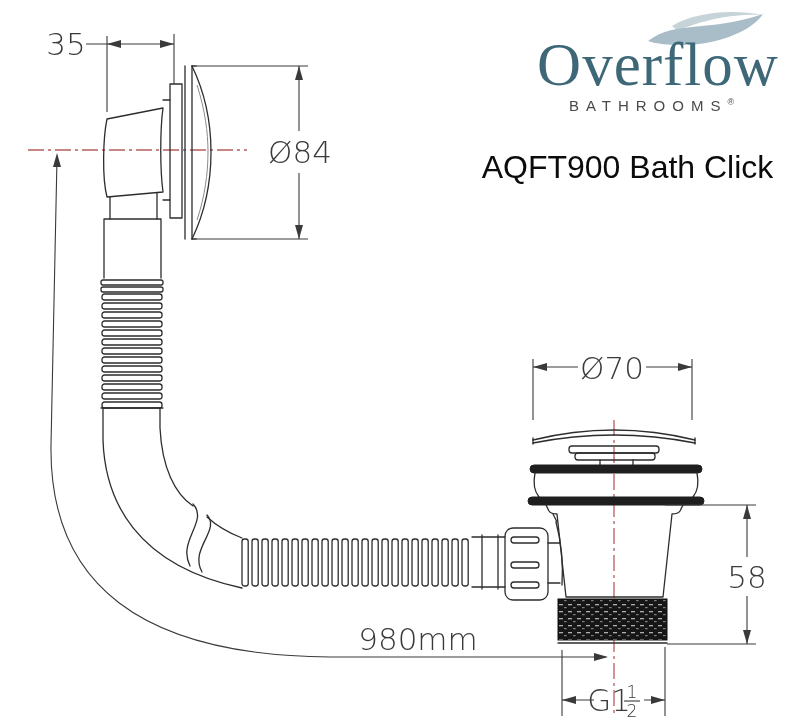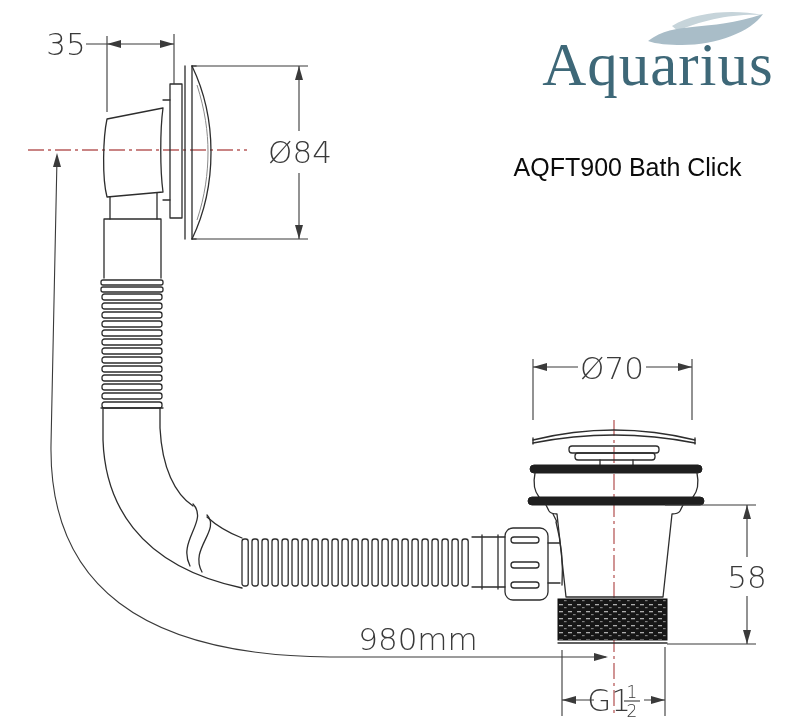--- a/index.html
+++ b/index.html
@@ -6,21 +6,21 @@
   .stage{position:relative;width:797px;height:728px;background:#fff;overflow:hidden;
          font-family:"Liberation Sans",sans-serif;}
   .drawing{position:absolute;left:0;top:0;}
   .brand-name{position:absolute;left:518px;top:34px;width:280px;text-align:center;
       font-family:"Liberation Serif","DejaVu Serif",serif;font-size:61px;font-weight:500;
       color:#3e6878;letter-spacing:1px;line-height:62px;}
   .brand-tagline{position:absolute;left:508px;top:97px;width:280px;text-align:center;
       font-size:15px;font-weight:500;color:#4a4a4a;letter-spacing:7px;text-indent:7px;}
   .brand-tagline sup{font-size:9px;letter-spacing:0;}
   .product-title{position:absolute;left:460px;top:153px;width:335px;text-align:center;
-      font-size:25px;line-height:29px;color:#0b0b0b;}
+      font-size:32px;line-height:29px;color:#0b0b0b;}
   .dim-text{font-family:"DejaVu Sans",sans-serif;font-weight:200;fill:#3a3a3a;font-size:31px;}
   .dim-text-small{font-family:"DejaVu Sans",sans-serif;font-weight:200;fill:#3a3a3a;font-size:17px;}
   .outline{stroke:#2d2d2d;stroke-width:1.3;fill:none;stroke-linecap:round;stroke-linejoin:round;}
   .outline-thin{stroke:#8a8a8a;stroke-width:1;fill:none;}
   .dimline{stroke:#3a3a3a;stroke-width:1.1;fill:none;}
   .arrow{fill:#3a3a3a;stroke:none;}
   .centerline{stroke:#b85c5c;stroke-width:1.3;fill:none;stroke-dasharray:16 4 3 4;}
   .darkband{fill:#1f1f1f;stroke:#1f1f1f;}
 </style>
 </head>
@@ -195,18 +195,19 @@
       <path class="dimline" d="M624,701 H640"></path>
       <text class="dim-text-small" x="632" y="717" text-anchor="middle">2</text>
     </g>
 
     <g>
       <path d="M672,26 C695,12 732,9 763,15 C736,13 700,20 678,31 Z" fill="#c6d4da"></path>
       <path d="M648,41 C676,20 706,33 763,14 C751,32 716,45 682,45 C669,45 656,44 648,41 Z" fill="#a9bdc8"></path>
     </g>
   </svg>
 
-  <div class="brand-name">Aquarius</div>
+  <div class="brand-name">Overflow</div>
+  <div class="brand-tagline"><span>BATHROOMS</span><sup>®</sup></div>
   <div class="product-title">
     <div>AQFT900 Bath Click</div>
   </div>
 
 </div>
 
 </body></html>

